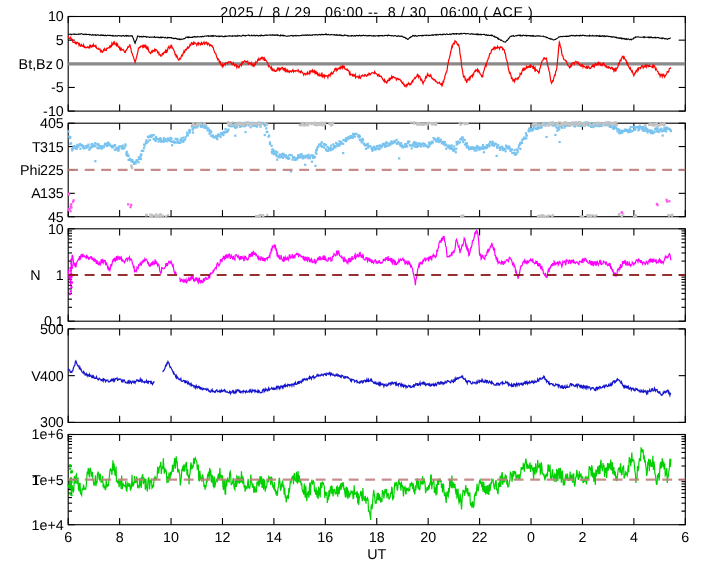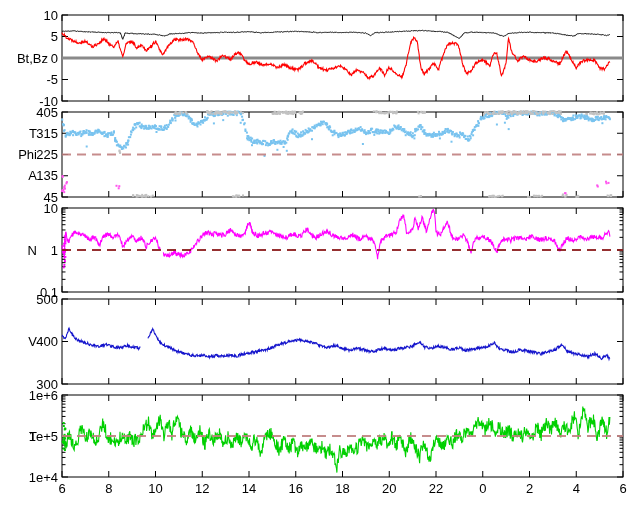--- a/index.html
+++ b/index.html
@@ -7,20 +7,21 @@
          font-family:"Liberation Sans",sans-serif;color:#000;}
   #plot-title{position:absolute;top:3px;left:62px;width:561px;text-align:center;
               font-size:13px;letter-spacing:0.5px;white-space:pre;}
   #x-unit{position:absolute;top:496px;left:62px;width:561px;text-align:center;font-size:13px;}
   svg text{font-family:"Liberation Sans",sans-serif;font-size:13px;fill:#000;}
 </style>
 </head>
 <body>
 
 <div id="stage">
+  <div id="plot-title">2025 /  8 / 29   06:00 --  8 / 30   06:00 ( ACE )</div>
   <svg id="plot" width="640" height="512" viewBox="0 0 640 512">
       <rect x="62" y="15" width="561" height="86" fill="none" stroke="#000" stroke-width="1"></rect>
       <line x1="62" y1="15" x2="62" y2="21" stroke="#000"></line>
       <line x1="62" y1="101" x2="62" y2="95" stroke="#000"></line>
       <line x1="108.75" y1="15" x2="108.75" y2="21" stroke="#000"></line>
       <line x1="108.75" y1="101" x2="108.75" y2="95" stroke="#000"></line>
       <line x1="155.5" y1="15" x2="155.5" y2="21" stroke="#000"></line>
       <line x1="155.5" y1="101" x2="155.5" y2="95" stroke="#000"></line>
       <line x1="202.25" y1="15" x2="202.25" y2="21" stroke="#000"></line>
       <line x1="202.25" y1="101" x2="202.25" y2="95" stroke="#000"></line>
@@ -1799,13 +1800,14 @@
       <text x="249" y="493" text-anchor="middle">14</text>
       <text x="295.75" y="493" text-anchor="middle">16</text>
       <text x="342.5" y="493" text-anchor="middle">18</text>
       <text x="389.25" y="493" text-anchor="middle">20</text>
       <text x="436" y="493" text-anchor="middle">22</text>
       <text x="482.75" y="493" text-anchor="middle">0</text>
       <text x="529.5" y="493" text-anchor="middle">2</text>
       <text x="576.25" y="493" text-anchor="middle">4</text>
       <text x="623" y="493" text-anchor="middle">6</text>
     </svg>
+  <div id="x-unit">UT</div>
 </div>
 
 </body></html>

